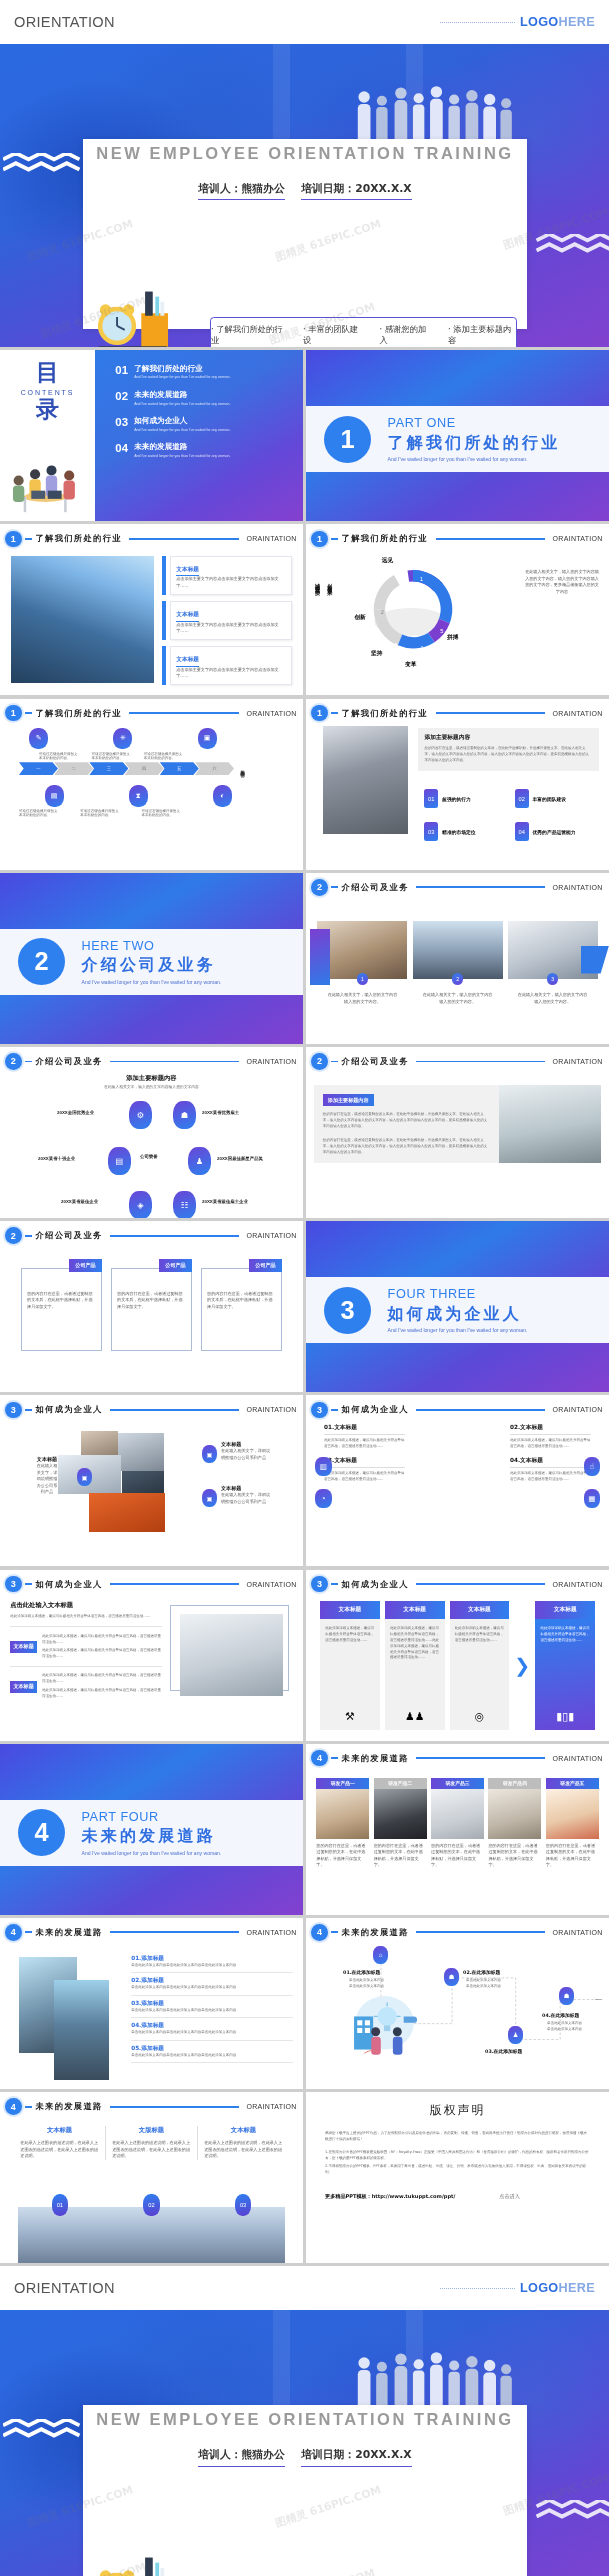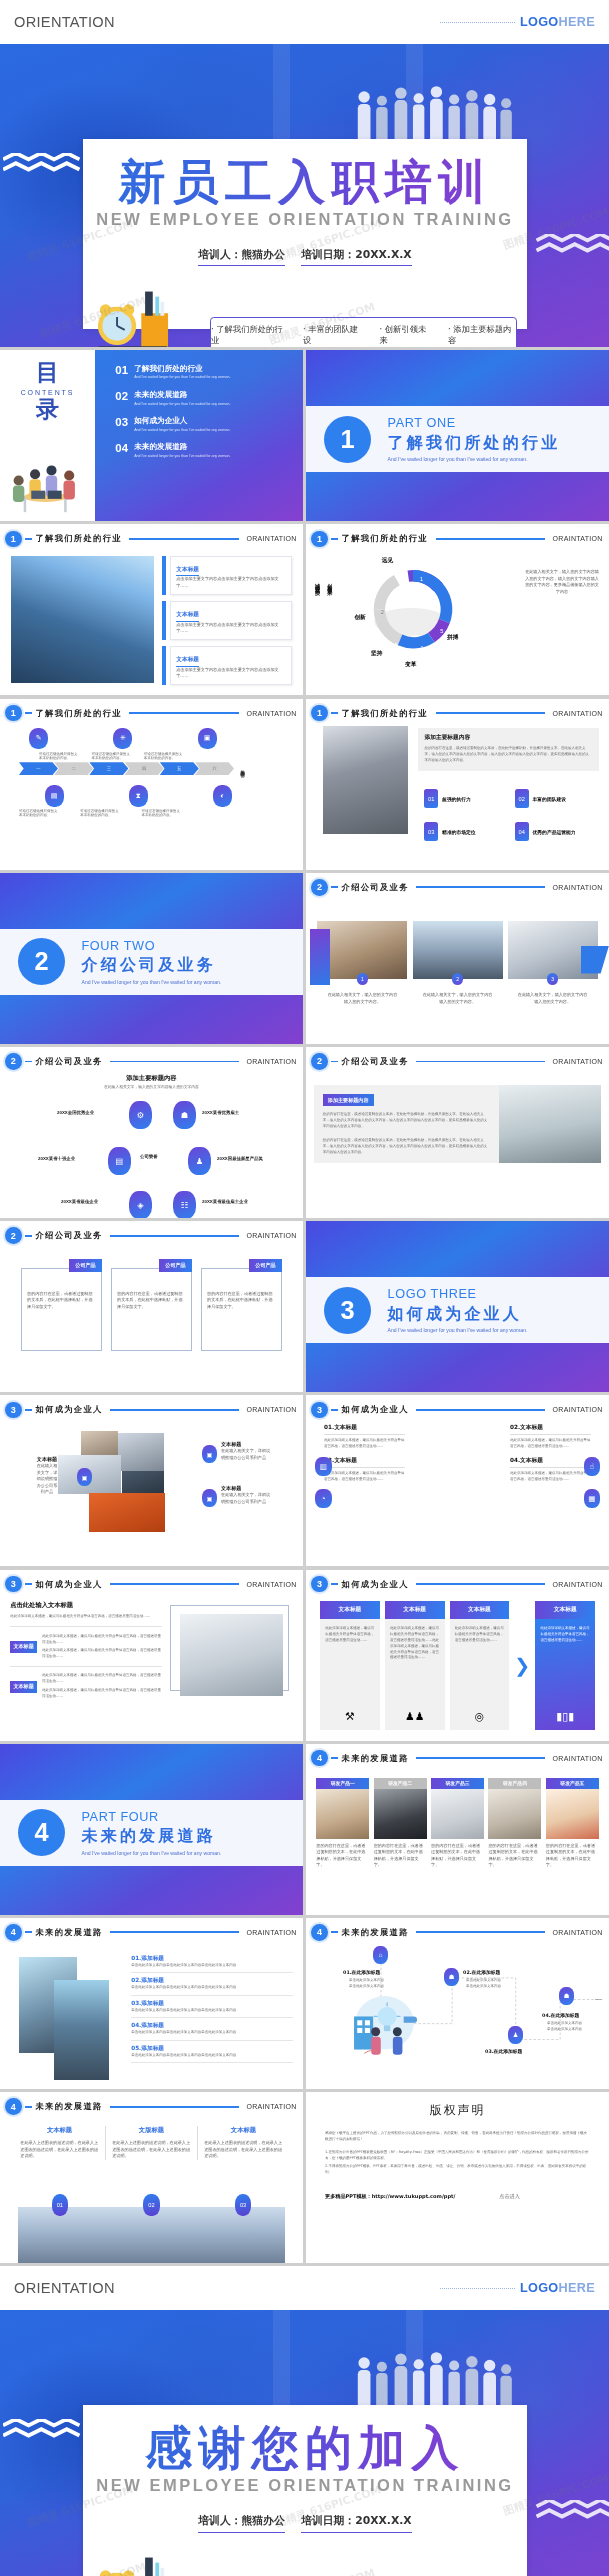--- a/index.html
+++ b/index.html
@@ -242,30 +242,29 @@
             <rect x="147" y="36" width="18" height="59" rx="6" fill="#dce3ee"></rect>
           <circle cx="212" cy="26" r="9"></circle>
             <rect x="202" y="37" width="20" height="58" rx="7"></rect>
           <circle cx="238" cy="32" r="8" fill="#c5d0e0"></circle>
             <rect x="229" y="42" width="18" height="53" rx="6" fill="#c5d0e0"></rect>
         </g>
       </svg>
     </div>
 
     <div class="card">
-      <div class="cn-title cn">新员工入职培训</div>
       <div class="en-title">NEW  EMPLOYEE  ORIENTATION  TRAINING</div>
       <div class="meta cn">
         <span>培训人：熊猫办公</span>
         <span>培训日期：20XX.X.X</span>
       </div>
       <div class="pills cn">
         <i>· 了解我们所处的行业</i>
         <i>· 丰富的团队建设</i>
-        <i>· 创新引领未来</i>
+        <i>· 感谢您的加入</i>
         <i>· 添加主要标题内容</i>
       </div>
       <div class="deskicon">
         <svg width="102" height="83" viewBox="0 0 160 130">
           <circle cx="44" cy="72" r="30" fill="#f7c948"></circle>
             <circle cx="44" cy="72" r="23" fill="#cde8f5"></circle>
           <circle cx="26" cy="47" r="9" fill="#f7c948"></circle>
             <circle cx="62" cy="47" r="9" fill="#f7c948"></circle>
           <path d="M44 72 L44 58 M44 72 L56 78" stroke="#2f4a6b" stroke-width="3" fill="none"></path>
           <rect x="82" y="52" width="42" height="56" fill="#f3a31b"></rect>
@@ -514,21 +513,21 @@
               <div class="cn" style="font-size:4.8px;font-weight:700">优秀的产品运营能力</div>
             </div>
         </div>
       </div>
     </div>
 
     <div class="th part">
       <div class="band">
         <div class="circ">2</div>
         <div class="txt">
-          <div class="pt-en">FOUR TWO</div>
+          <div class="pt-en">HERE TWO</div>
           <div class="pt-cn cn">介绍公司及业务</div>
           <div class="pt-sub">And I've waited longer for you than I've waited for any woman.</div>
         </div>
       </div>
     </div>
 
     <div class="th">
       <div class="sh">
         <div class="num">2</div>
         <div class="dash"></div>
@@ -633,21 +632,21 @@
               <p class="tiny cn">您的内容打在这里，或者通过复制您的文本后，在此框中选择粘贴，并选择只保留文字。</p>
             </div>
         </div>
       </div>
     </div>
 
     <div class="th part">
       <div class="band">
         <div class="circ">3</div>
         <div class="txt">
-          <div class="pt-en">LOGO THREE</div>
+          <div class="pt-en">FOUR THREE</div>
           <div class="pt-cn cn">如何成为企业人</div>
           <div class="pt-sub">And I've waited longer for you than I've waited for any woman.</div>
         </div>
       </div>
     </div>
 
     <div class="th">
       <div class="sh">
         <div class="num">3</div>
         <div class="dash"></div>
@@ -1024,21 +1023,20 @@
             <rect x="147" y="36" width="18" height="59" rx="6" fill="#dce3ee"></rect>
           <circle cx="212" cy="26" r="9"></circle>
             <rect x="202" y="37" width="20" height="58" rx="7"></rect>
           <circle cx="238" cy="32" r="8" fill="#c5d0e0"></circle>
             <rect x="229" y="42" width="18" height="53" rx="6" fill="#c5d0e0"></rect>
         </g>
       </svg>
     </div>
 
     <div class="card">
-      <div class="cn-title cn">感谢您的加入</div>
       <div class="en-title">NEW  EMPLOYEE  ORIENTATION  TRAINING</div>
       <div class="meta cn">
         <span>培训人：熊猫办公</span>
         <span>培训日期：20XX.X.X</span>
       </div>
 
       <div class="deskicon">
         <svg width="102" height="83" viewBox="0 0 160 130">
           <circle cx="44" cy="72" r="30" fill="#f7c948"></circle>
             <circle cx="44" cy="72" r="23" fill="#cde8f5"></circle>

